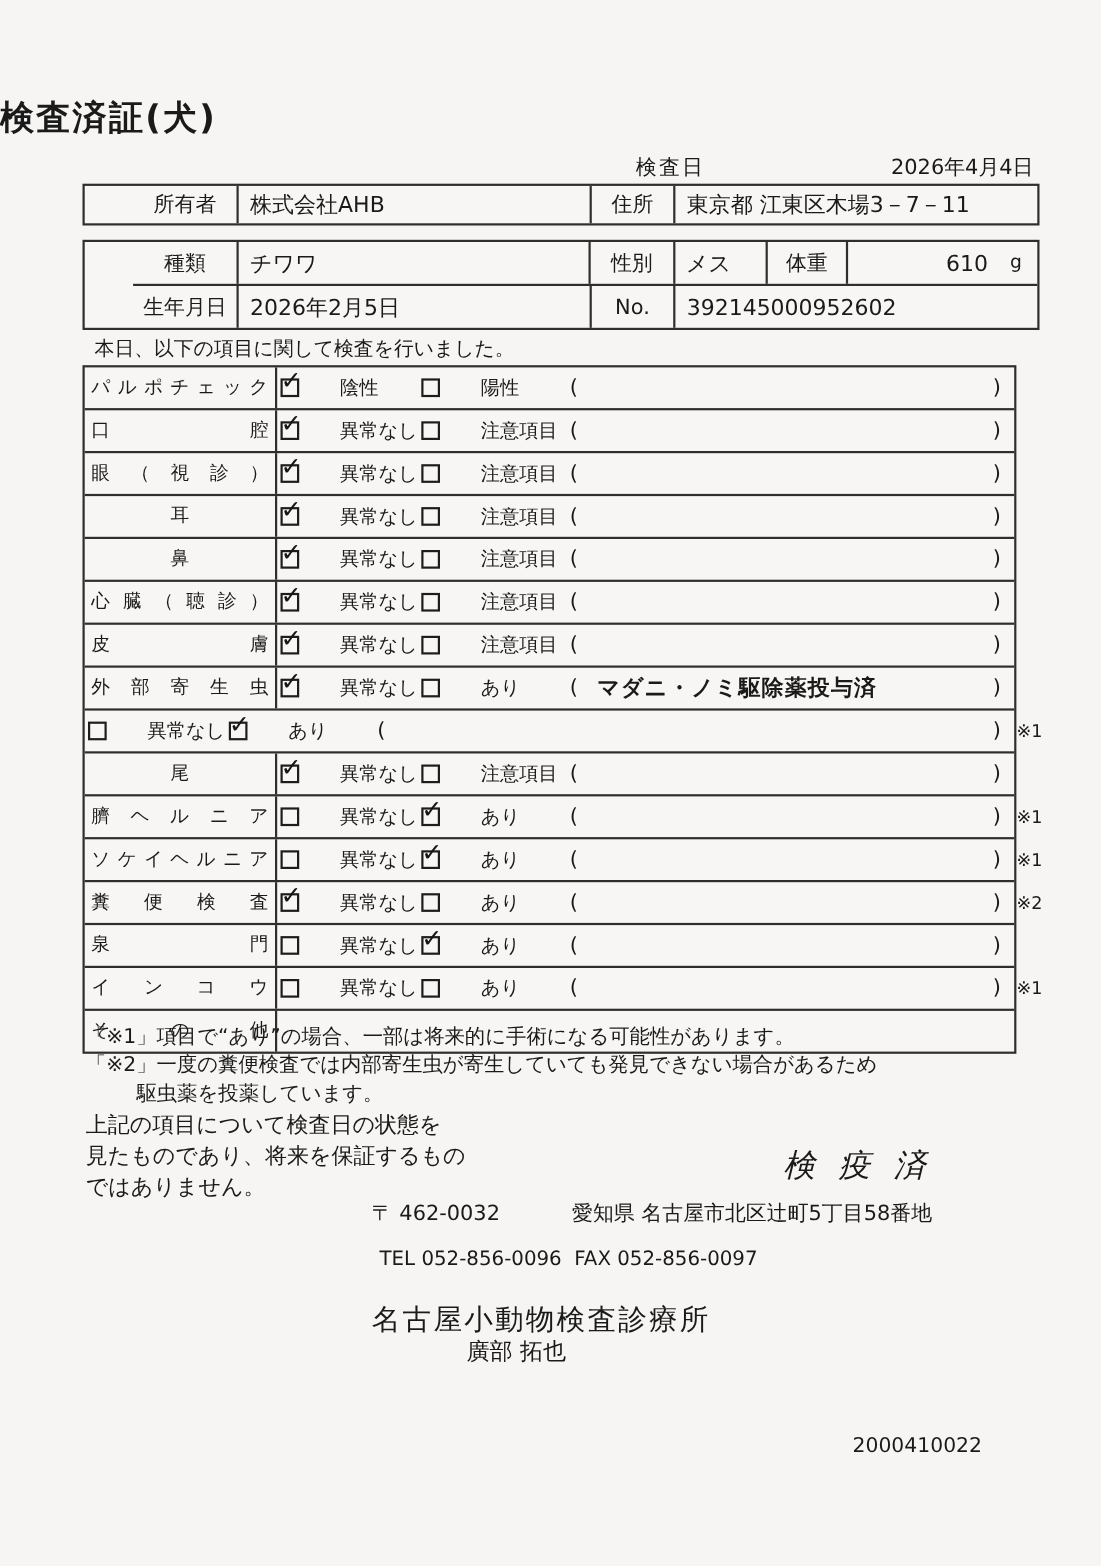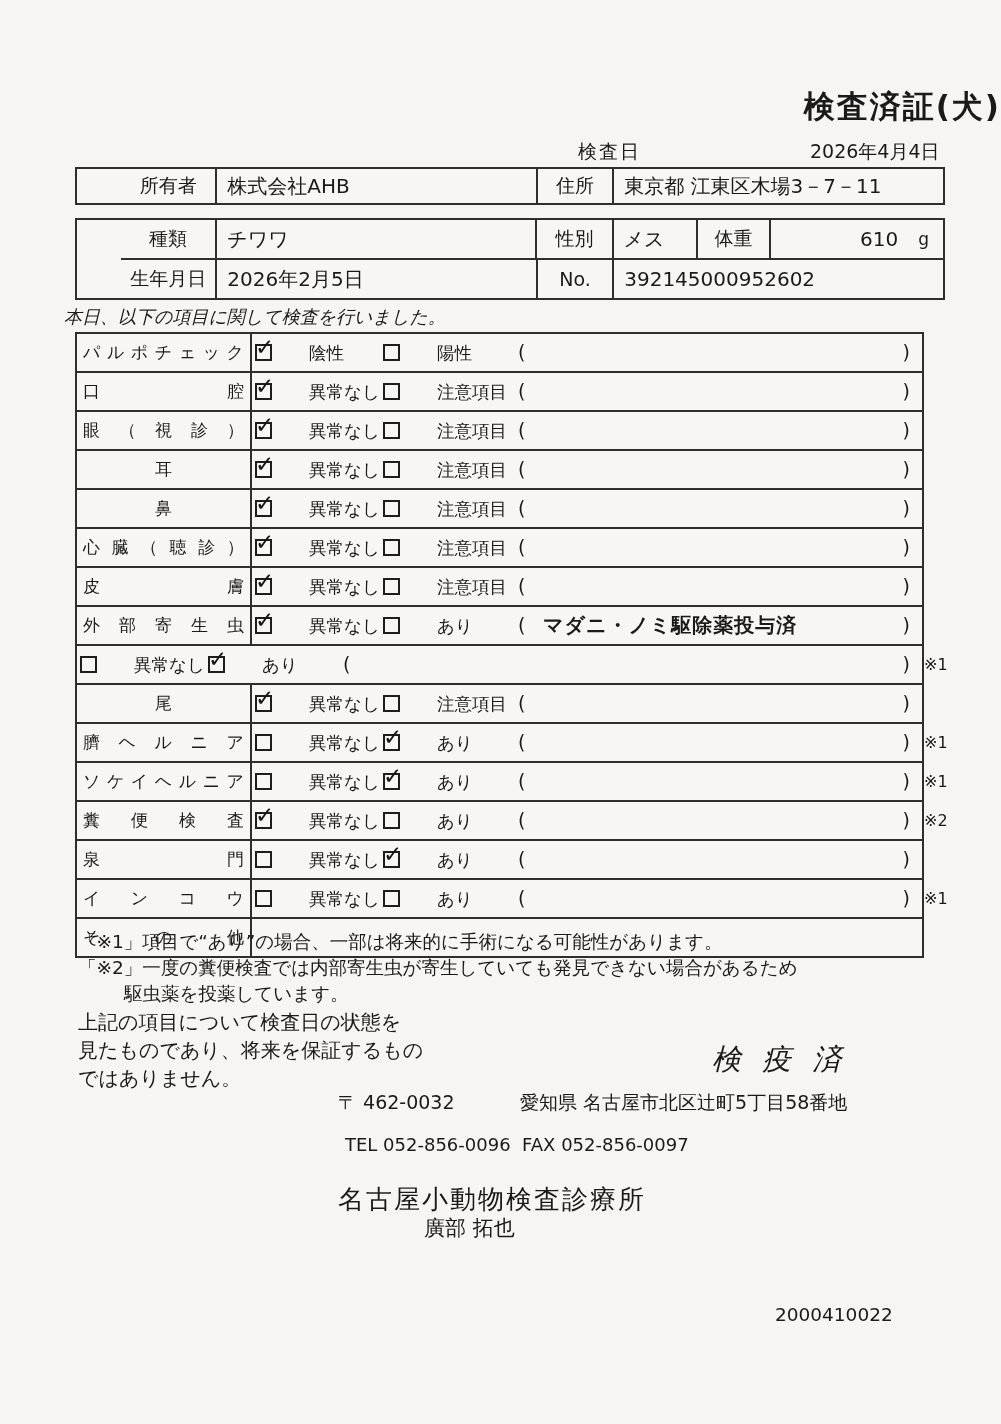--- a/index.html
+++ b/index.html
@@ -12,21 +12,21 @@
     overflow:hidden;
   }
   .page{
     position:absolute;left:0;top:0;width:1001px;height:1424px;
     background:#f6f5f3;
   }
   .abs{position:absolute;}
 
   
   .title{
-    left:0;top:86px;width:1001px;text-align:right;
+    left:0;top:86px;width:1001px;text-align:left;
     font-size:31px;font-weight:600;letter-spacing:2px;
   }
   .date-label{left:578px;top:139px;font-size:19px;letter-spacing:2px;}
   .date-value{left:810px;top:139px;font-size:19px;}
 
   
   .hdr-table{
     border:2px solid #2e2e2e;display:flex;flex-direction:column;
     box-sizing:border-box;background:#f7f6f4;
   }
@@ -41,21 +41,21 @@
   .cell.bR{border-right:2px solid #2e2e2e;}
   .tableA{left:75px;top:167px;width:870px;height:38px;}
   .tableB{left:75px;top:218px;width:870px;height:82px;}
   .w102{width:102px;} .w339{width:339px;} .w81{width:81px;}
   .w89{width:89px;} .w77{width:77px;} .w182{width:182px;align-items:center;} .w348{width:348px;}
   .weight-cell{justify-content:flex-end;padding-right:14px;}
   .weight-unit{font-size:17px;margin-left:20px;}
   .no-label{font-size:18px;}
 
   
-  .intro{left:64px;top:305px;font-size:18px;font-style:italic;}
+  .intro{left:86px;top:305px;font-size:18px;}
 
   
   .checklist{
     left:75px;top:332px;width:845px;
     border:2px solid #2e2e2e;box-sizing:content-box;background:#f7f6f4;
   }
   .c-row{display:flex;height:37px;position:relative;}
   .c-row + .c-row{border-top:2px solid #2e2e2e;}
   .c-label{
     width:161px;padding:0 6px;border-right:2px solid #2e2e2e;

